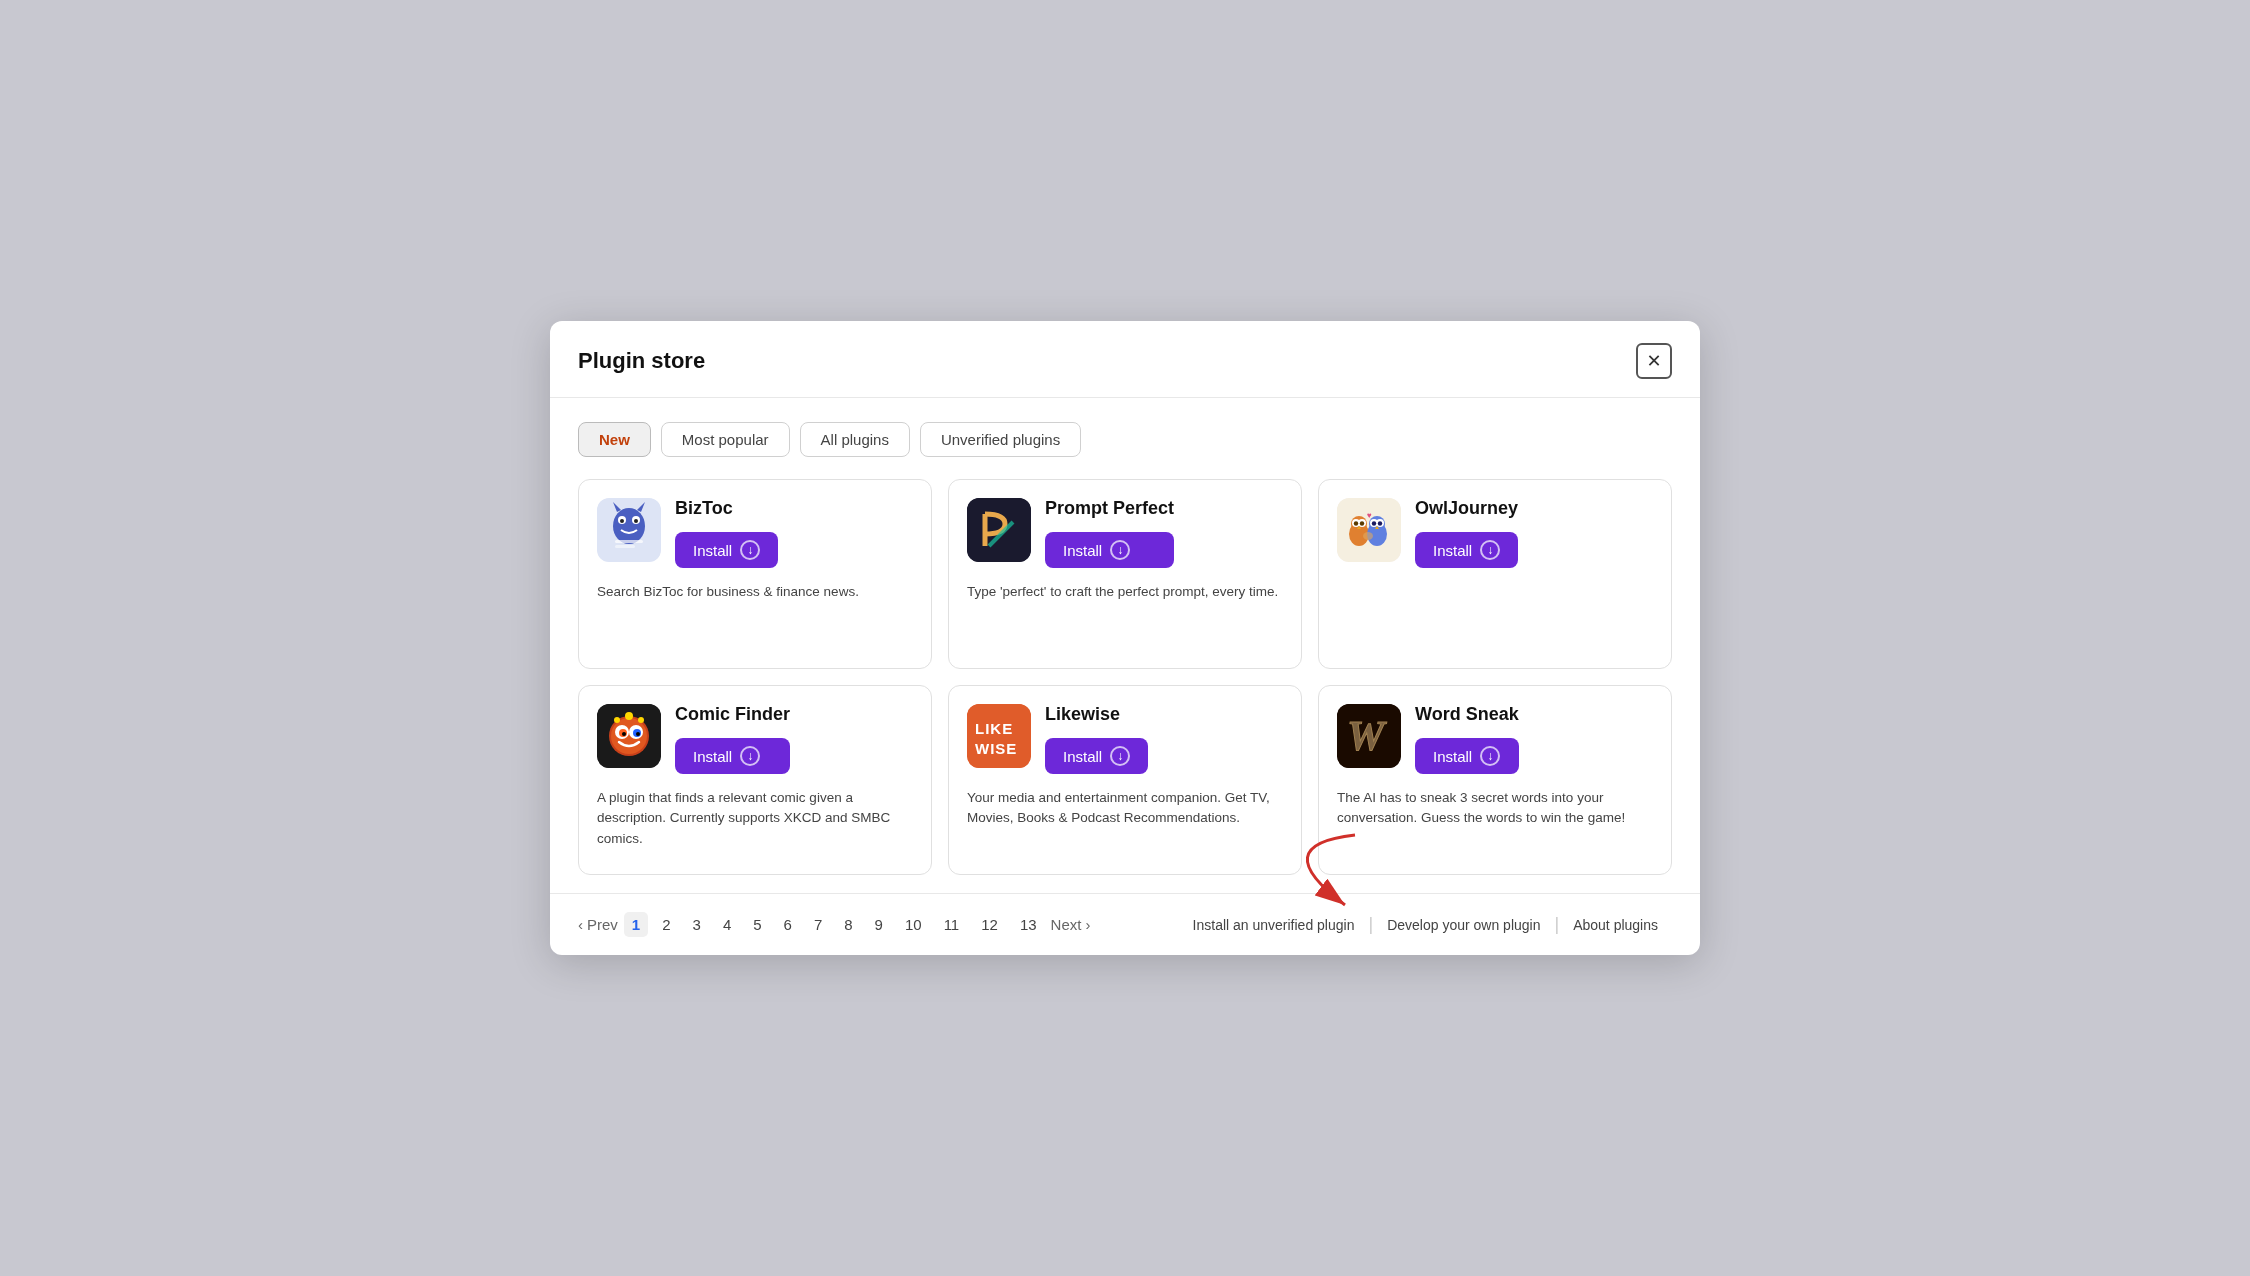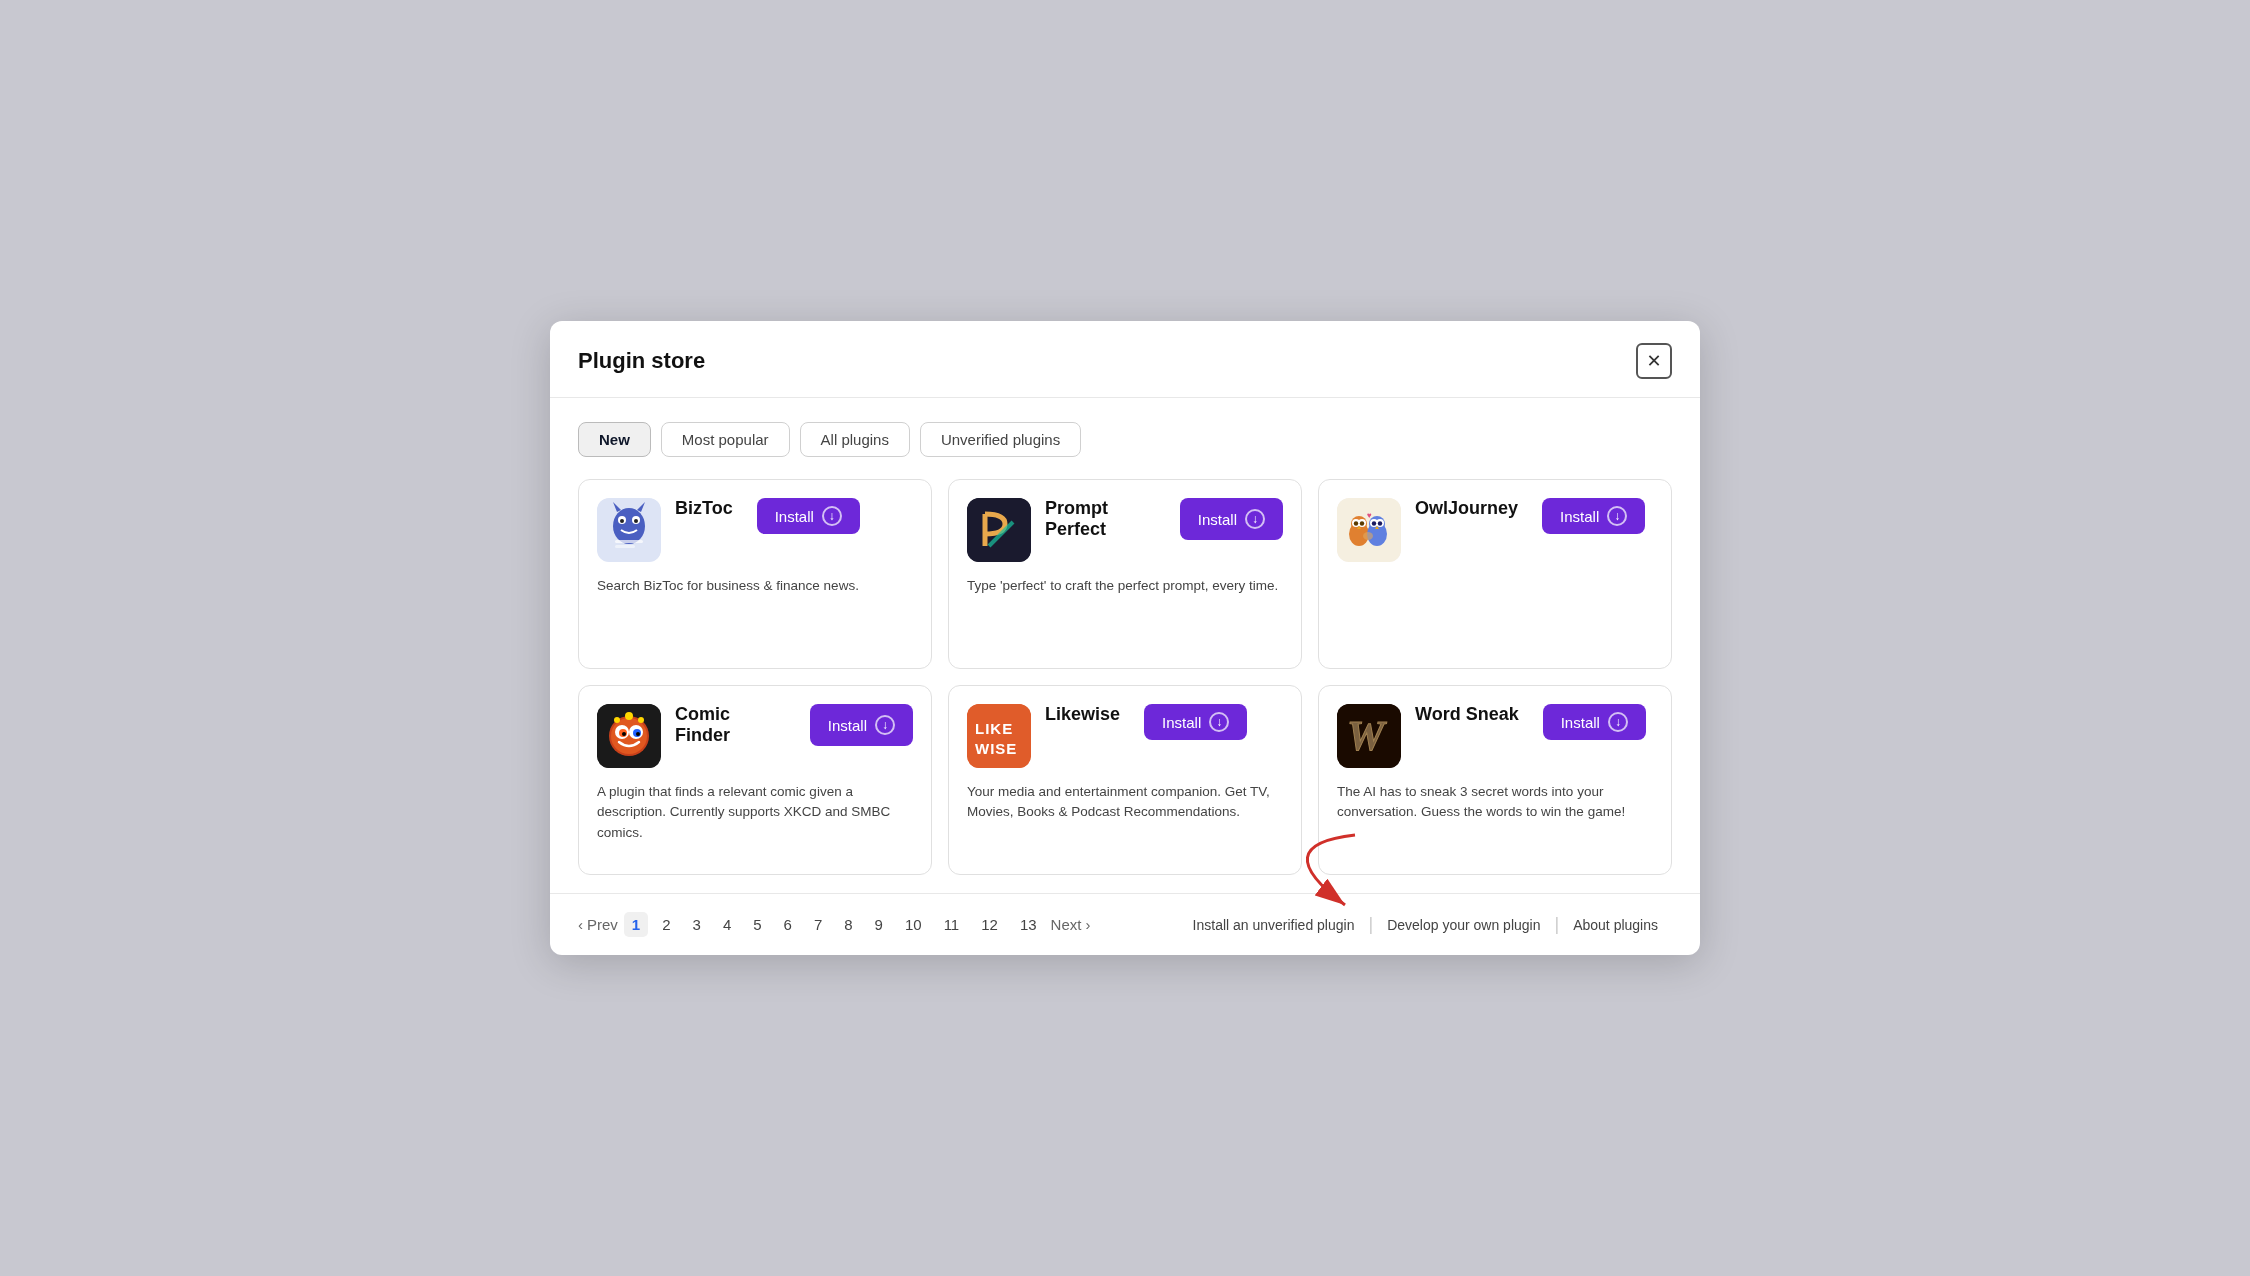--- a/index.html
+++ b/index.html
@@ -57,21 +57,21 @@
       background: #fff;
       font-size: 15px;
       color: #444;
       cursor: pointer;
       font-weight: 400;
     }
     .tab.active {
       background: #f0f0f0;
       border-color: #bbb;
       font-weight: 600;
-      color: #0f172a;
+      color: #c2410c;
       text-align: right;
     }
     .plugins-grid {
       display: grid;
       grid-template-columns: repeat(3, 1fr);
       gap: 16px;
       margin-bottom: 0;
     }
     .plugin-card {
       border: 1.5px solid #e0e0e0;
@@ -93,22 +93,22 @@
       height: 64px;
       border-radius: 12px;
       flex-shrink: 0;
       overflow: hidden;
       display: flex;
       align-items: center;
       justify-content: center;
     }
     .plugin-info {
       display: flex;
-      flex-direction: row;
-      gap: 24px;
+      flex-direction: column;
+      gap: 13px;
     }
     .plugin-name {
       font-size: 18px;
       font-weight: 700;
       color: #111;
     }
     .install-btn {
       background: #6d28d9;
       color: #fff;
       border: none;

